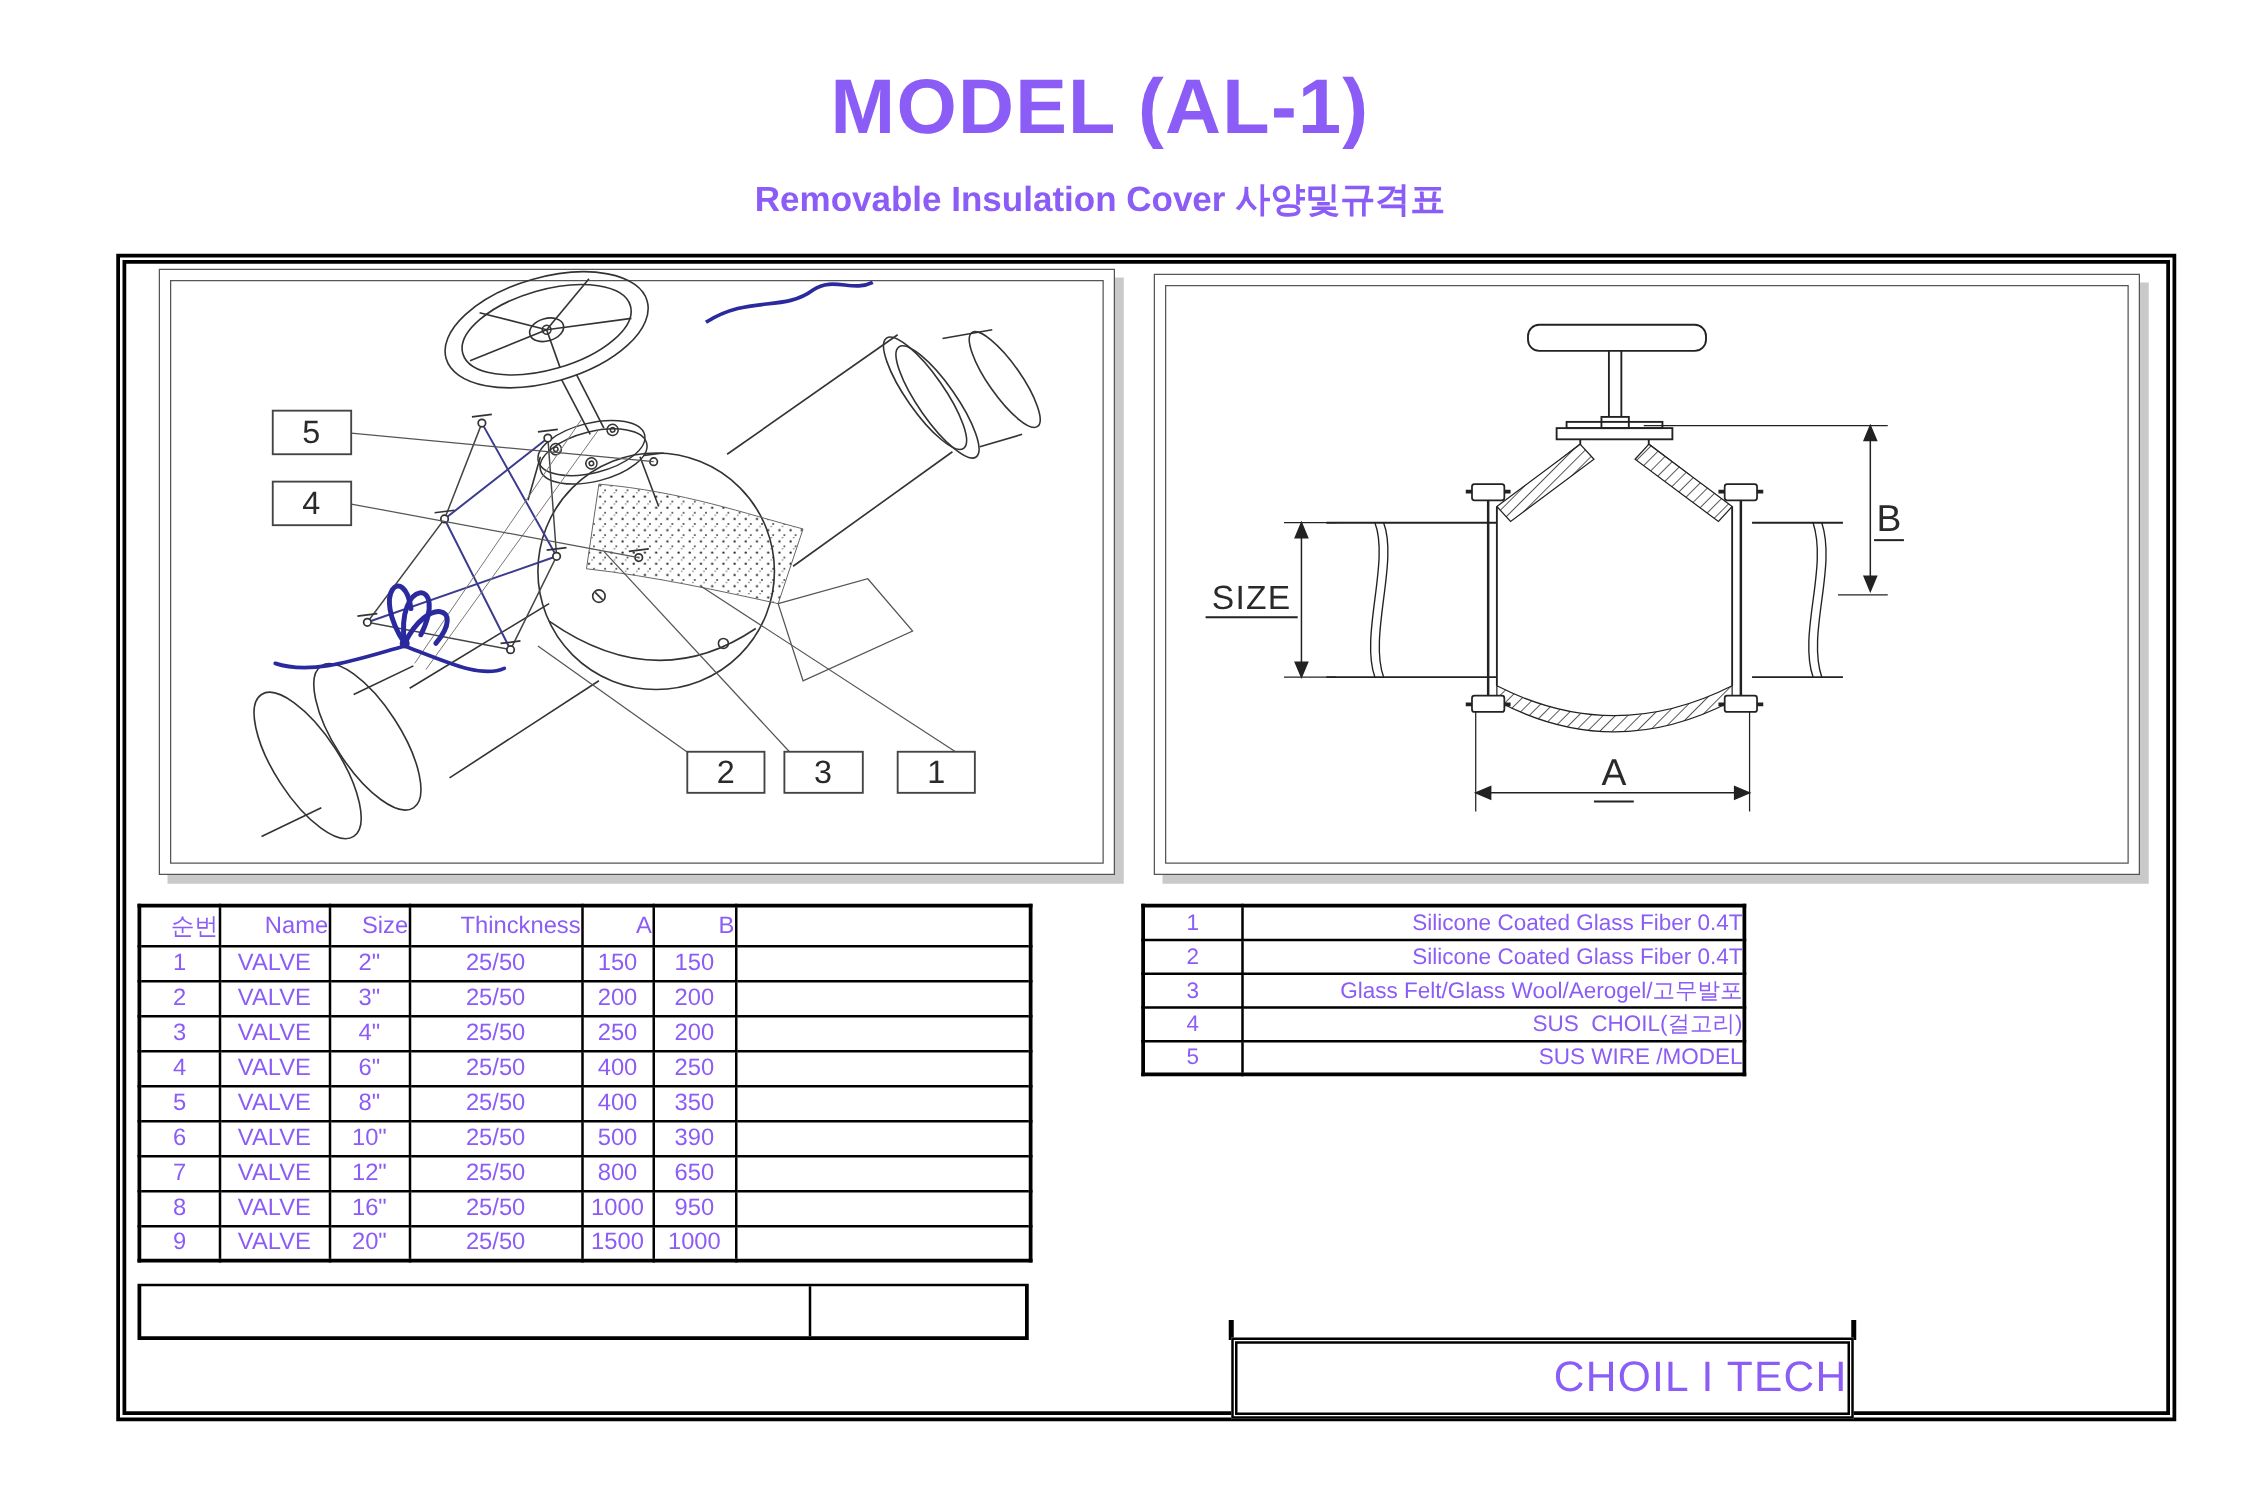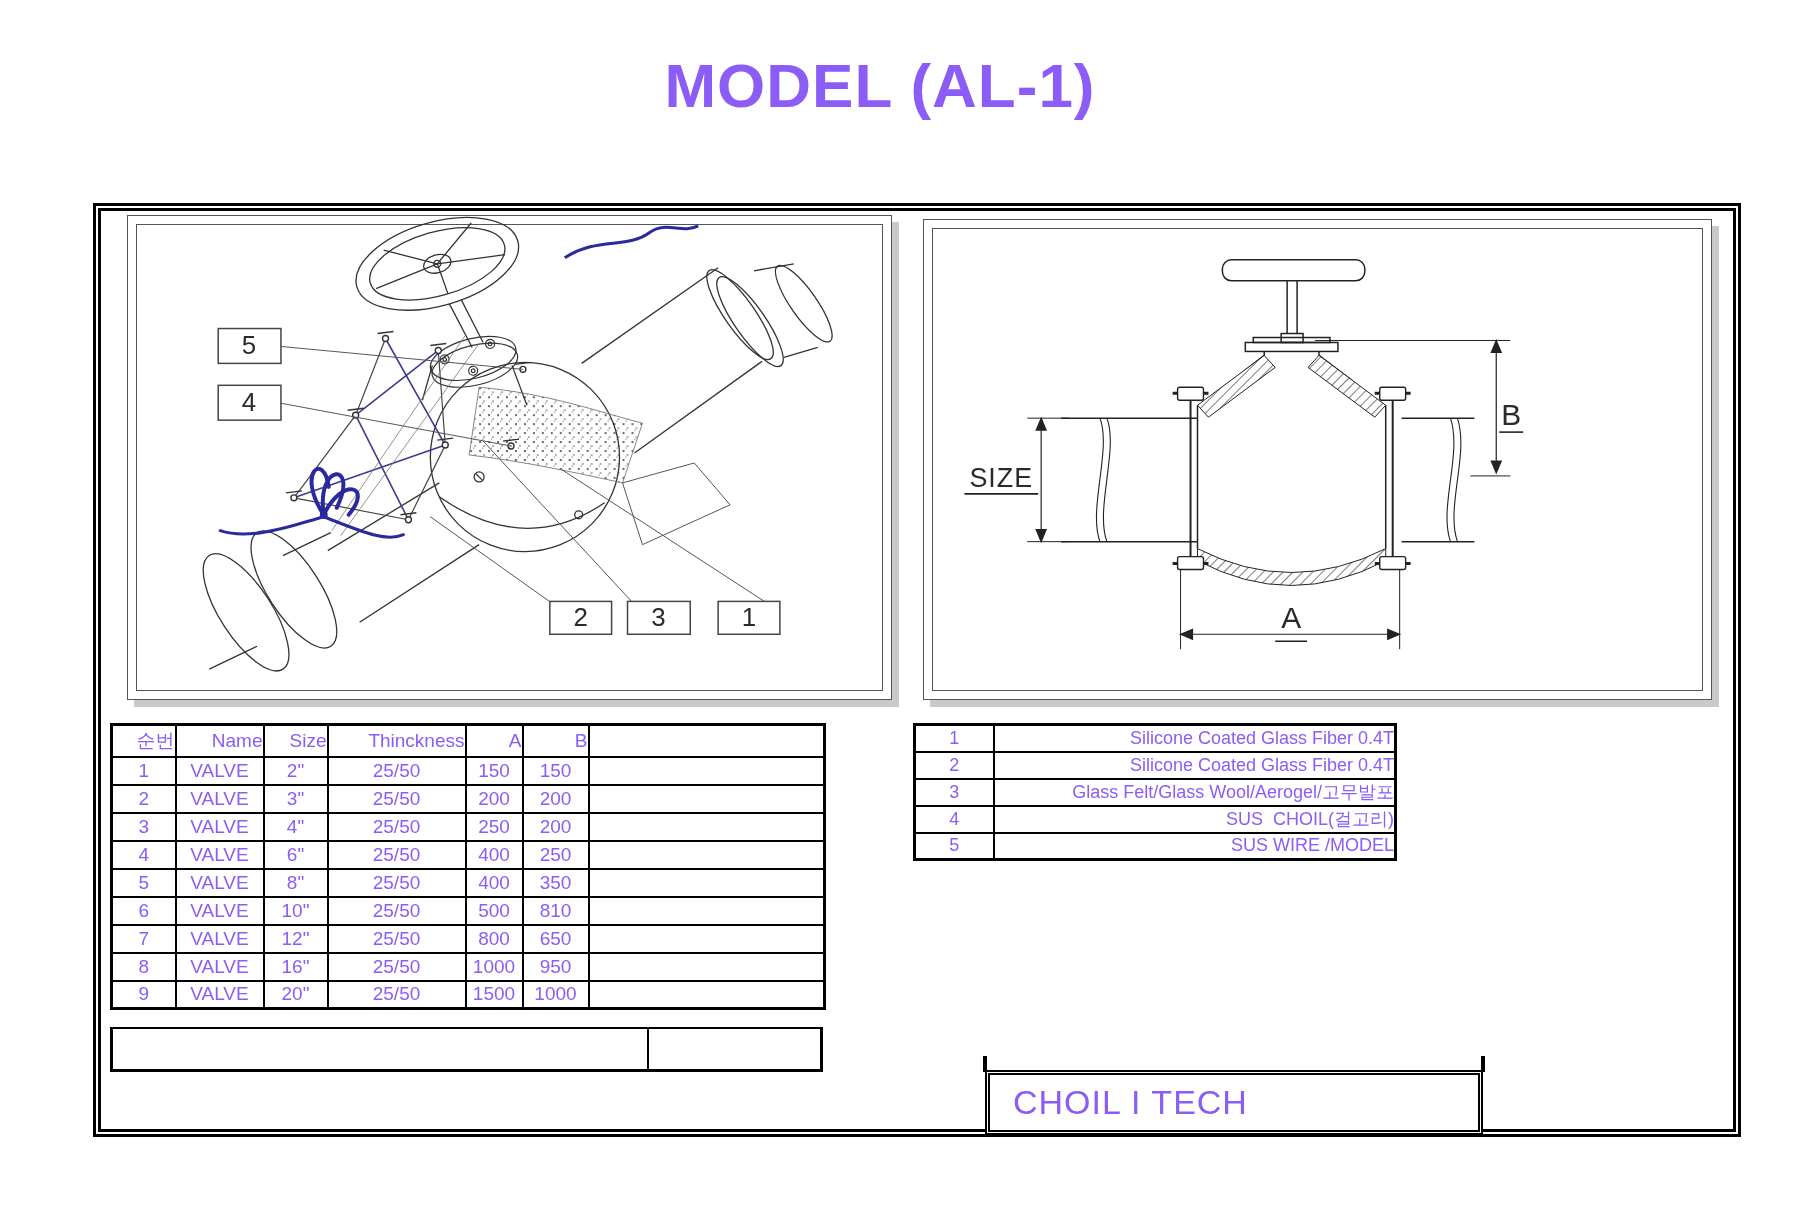--- a/index.html
+++ b/index.html
@@ -50,35 +50,36 @@
   .mat-table {
     position: absolute; left: 913px; top: 723px; width: 484px;
     border: 3px solid #000;
   }
   .mat-table td { border: 2px solid #000; font-size: 18px; height: 27px; padding: 0; }
   .mat-no   { width: 79px; text-align: center; }
   .mat-desc { text-align: right; padding-left: 7px !important; white-space: pre; }
 
   .title-block {
     position: absolute; left: 985px; top: 1070px; width: 498px; height: 65px;
-    border: 5px double #000; display: flex; align-items: center; justify-content: flex-start;
+    border: 5px double #000; display: flex; align-items: center; justify-content: flex-end;
     background:#fff;
     padding-left:23px;
   }
   .company { font-size: 34px; font-weight: 400; letter-spacing: 1px; }
   .stub { position: absolute; width: 4px; background: #000; height: 16px; top: 1056px; }
   .stub-left  { left: 983px; }
   .stub-right { left: 1481px; }
 </style>
 </head>
 <body>
 
 <div class="page">
 
   <div class="title">MODEL (AL-1)</div>
+  <div class="subtitle">Removable Insulation Cover 사양및규격표</div>
 
   <div class="sheet-border"></div>
 
   <div class="panel left-panel">
     <div class="panel-inner"></div>
     <svg class="drawing" viewBox="0 0 765 485">
       <defs>
         <pattern id="dots" width="9" height="9" patternUnits="userSpaceOnUse">
           <circle cx="2" cy="2" r="0.9" fill="#222"></circle>
           <circle cx="6" cy="6" r="0.7" fill="#222"></circle>
@@ -380,21 +381,21 @@
         <td>400</td>
         <td>350</td>
         <td></td>
       </tr>
       <tr>
         <td>6</td>
         <td>VALVE</td>
         <td>10"</td>
         <td>25/50</td>
         <td>500</td>
-        <td>810</td>
+        <td>390</td>
         <td></td>
       </tr>
       <tr>
         <td>7</td>
         <td>VALVE</td>
         <td>12"</td>
         <td>25/50</td>
         <td>800</td>
         <td>650</td>
         <td></td>

